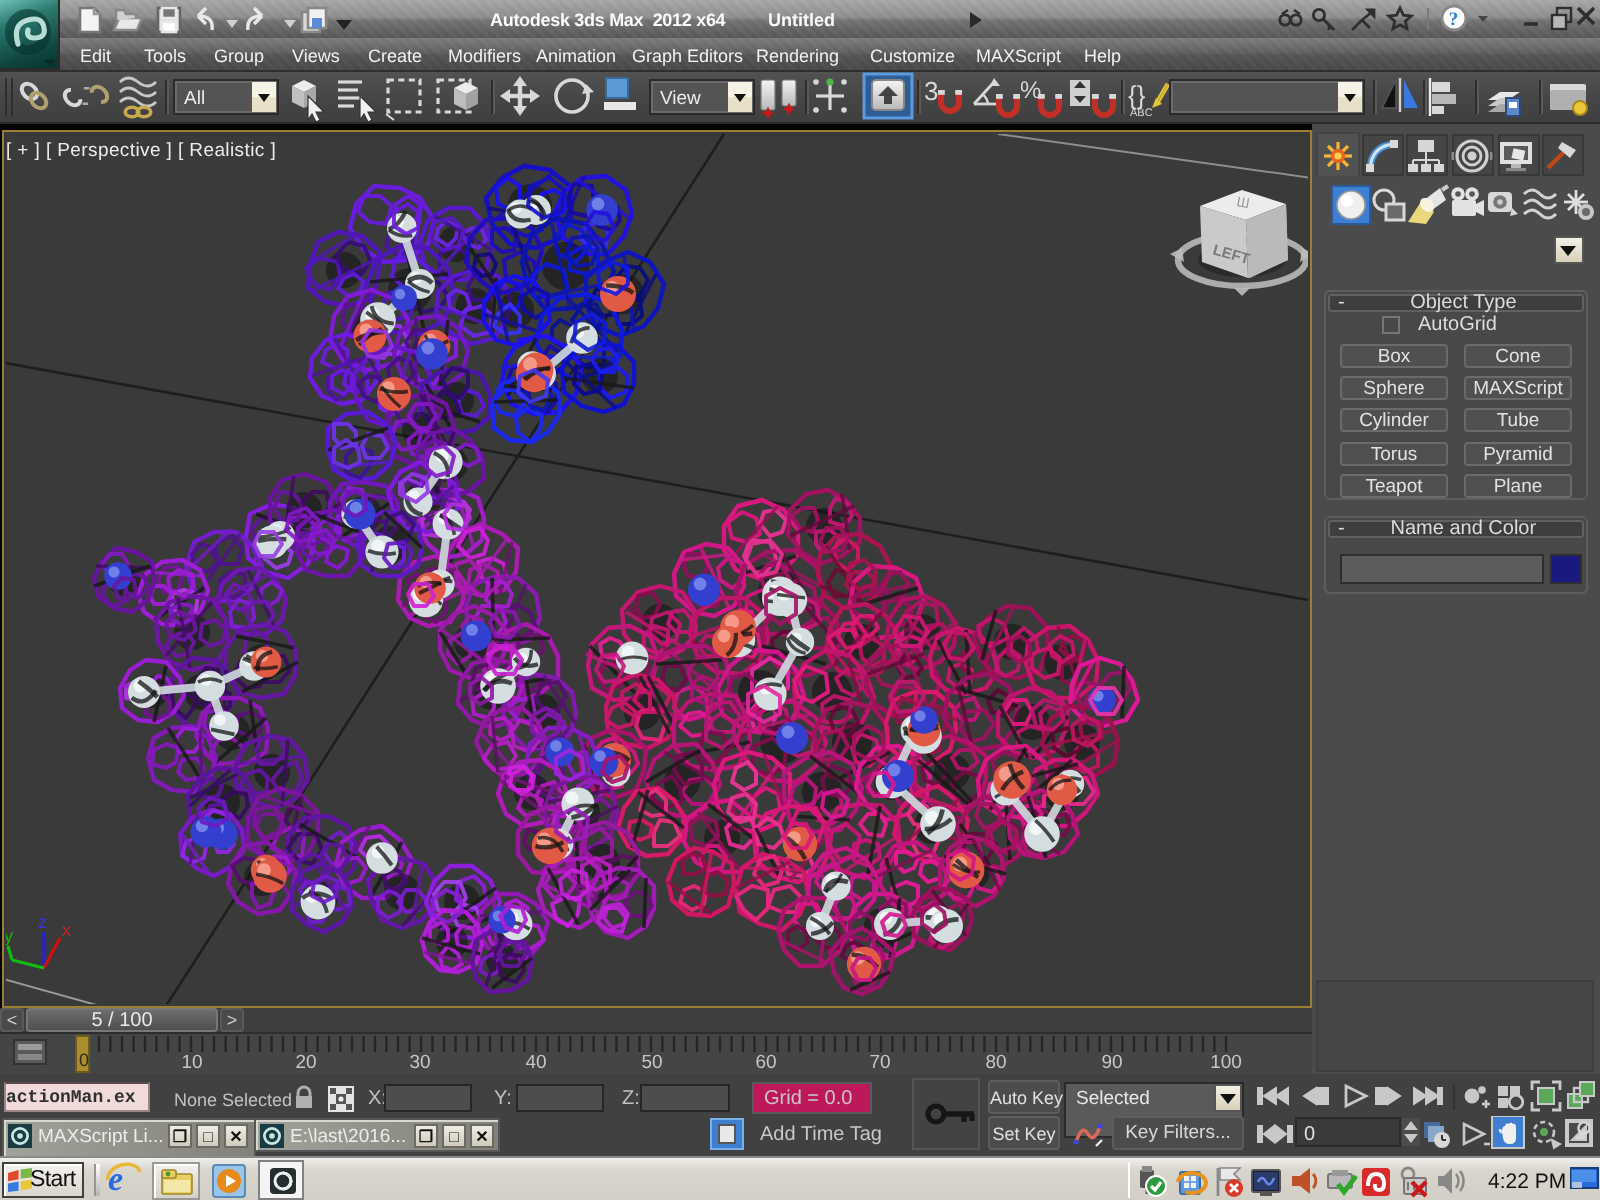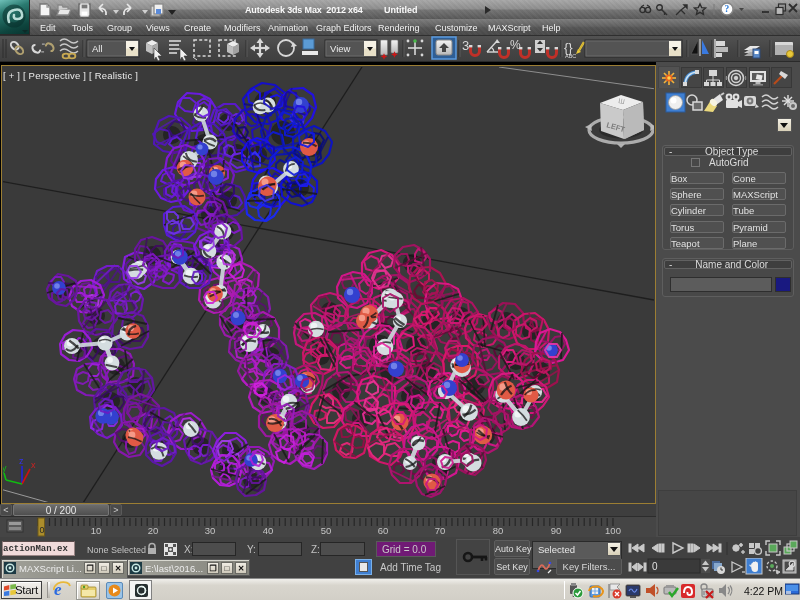--- a/index.html
+++ b/index.html
@@ -32,21 +32,21 @@
 
 #viewport { left:1px; top:65px; width:655px; height:439px; background:#3a3a3a; border:1.5px solid #9c7e33; }
 #vplabel { left:3px; top:70px; font-size:9.5px; color:#ececec; letter-spacing:0.2px; }
 
 
 #cmdpanel { left:656px; top:62px; width:144px; height:475px; background:#4b4b4b; }
 .rollout { position:absolute; left:6px; width:132px; border:1px solid #5e5e5e; border-radius:3px; background:#484848; }
 .rollhead { height:9px; margin:1px; background:#3e3e3e; border:1px solid #616161; border-radius:2px;
   font-size:10px; color:#dcdcdc; text-align:center; line-height:8px; }
 .pbtn { position:absolute; width:54px; height:12px; background:#505050; border:1px solid #6b6b6b; border-radius:2px;
-  font-size:9.5px; color:#e2e2e2; line-height:11px; }
+  font-size:9.5px; color:#e2e2e2; text-align:center; line-height:11px; }
 #dropdown1 { left:6px; top:55px; width:131px; height:16px; background:#5a5a5a; border:1px solid #333;
   color:#ececec; font-size:10.5px; line-height:14px; padding-left:5px; }
 .ddarrow { position:absolute; background:linear-gradient(#f4f0e4,#d8d0b8); border:1px solid #555; }
 
 
 #timeline { left:0; top:504px; width:656px; height:13px; background:#3e3e3e; border-bottom:1px solid #2c2c2c;}
 #tslider { left:13px; top:0px; width:96px; height:12px; background:linear-gradient(#6c6c6c,#4f4f4f); border:1px solid #777;
   font-size:10px; color:#e8e8e8; text-align:center; line-height:11px; border-radius:2px;}
 .tbtn { position:absolute; top:0; width:12px; height:12px; background:#4a4a4a; color:#ccc; font-size:9px; text-align:center; line-height:11px; border:1px solid #5a5a5a; border-radius:2px;}
 
@@ -1939,21 +1939,21 @@
 
     <div class="rollout" style="top:196px;height:39px">
       <div class="rollhead" style="margin-top:1px"><span style="float:left;margin-left:4px">-</span>Name and Color</div>
     </div>
     <div class="abs" style="left:14px;top:215px;width:102px;height:15px;background:#5c5c5c;border:1px solid #2e2e2e"></div>
     <div class="abs" style="left:119px;top:215px;width:16px;height:15px;background:#191980;border:1px solid #2e2e2e"></div>
   </div>
 
   <div id="timeline" class="abs">
     <div class="tbtn" style="left:0">&lt;</div>
-    <div id="tslider" class="abs">0 / 200</div>
+    <div id="tslider" class="abs">5 / 100</div>
     <div class="tbtn" style="left:110px">&gt;</div>
   </div>
 
   <div id="trackbar" class="abs">
     <svg width="656" height="20" viewBox="0 0 656 20">
       <rect x="0" y="0" width="656" height="20" fill="#454545"></rect>
       <g id="ticks" stroke="#262626" stroke-width="1.2">
           <line x1="38.0" y1="1" x2="38.0" y2="9"></line>
           <line x1="43.8" y1="1" x2="43.8" y2="9"></line>
           <line x1="49.5" y1="1" x2="49.5" y2="9"></line>
@@ -2097,21 +2097,21 @@
           <rect x="1" y="9" width="3" height="3"></rect>
           <rect x="9" y="9" width="3" height="3"></rect>
         </g>
     </svg>
     <div class="abs" style="left:184px;top:7px;font-size:10px;color:#c2c2c2">X:</div>
     <div class="abs" style="left:192px;top:5px;width:44px;height:14px;background:#4d4d4d;border:1px solid #262626"></div>
     <div class="abs" style="left:247px;top:7px;font-size:10px;color:#c2c2c2">Y:</div>
     <div class="abs" style="left:258px;top:5px;width:44px;height:14px;background:#4d4d4d;border:1px solid #262626"></div>
     <div class="abs" style="left:311px;top:7px;font-size:10px;color:#c2c2c2">Z:</div>
     <div class="abs" style="left:320px;top:5px;width:45px;height:14px;background:#4d4d4d;border:1px solid #262626"></div>
-    <div class="abs" style="left:376px;top:4px;width:60px;height:16px;border:1px solid #5a5a5a;background:#701a75;font-size:10px;color:#c8c8c8;line-height:15px;padding-left:5px">Grid = 0.0</div>
+    <div class="abs" style="left:376px;top:4px;width:60px;height:16px;border:1px solid #5a5a5a;background:#be185d;font-size:10px;color:#c8c8c8;line-height:15px;padding-left:5px">Grid = 0.0</div>
 
     <div class="abs" style="left:456px;top:2px;width:34px;height:36px;background:#434343;border:1px solid #555"></div>
     <svg class="abs" style="left:460px;top:10px" width="30" height="20">
         <circle cx="8" cy="10" r="4" fill="none" stroke="#161616" stroke-width="2.6"></circle>
         <line x1="12" y1="10" x2="27" y2="10" stroke="#161616" stroke-width="2.8"></line>
         <line x1="22" y1="10" x2="22" y2="14" stroke="#161616" stroke-width="2.6"></line>
         <line x1="26" y1="10" x2="26" y2="13.5" stroke="#161616" stroke-width="2.6"></line>
       </svg>
     <div class="abs" style="left:494px;top:3px;width:36px;height:17px;background:#4c4c4c;border:1px solid #5e5e5e;border-radius:2px;font-size:9px;color:#e0e0e0;text-align:center;line-height:16px;white-space:nowrap">Auto Key</div>
     <div class="abs" style="left:532px;top:4px;width:90px;height:28px;background:#5a5a5a;border:1px solid #2a2a2a;font-size:9.5px;color:#e8e8e8;line-height:15px;padding-left:5px">Selected</div>

